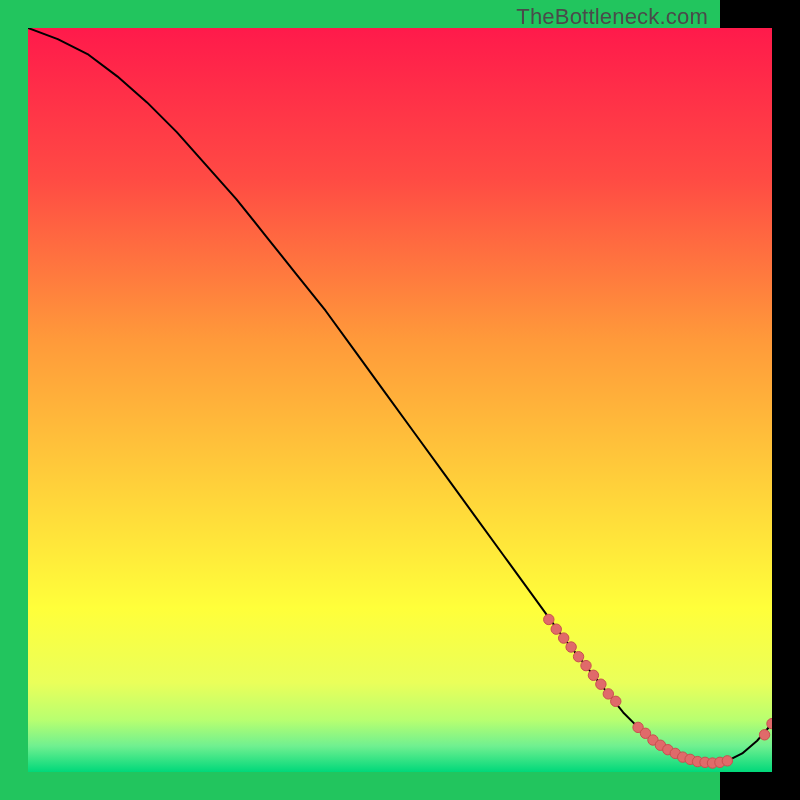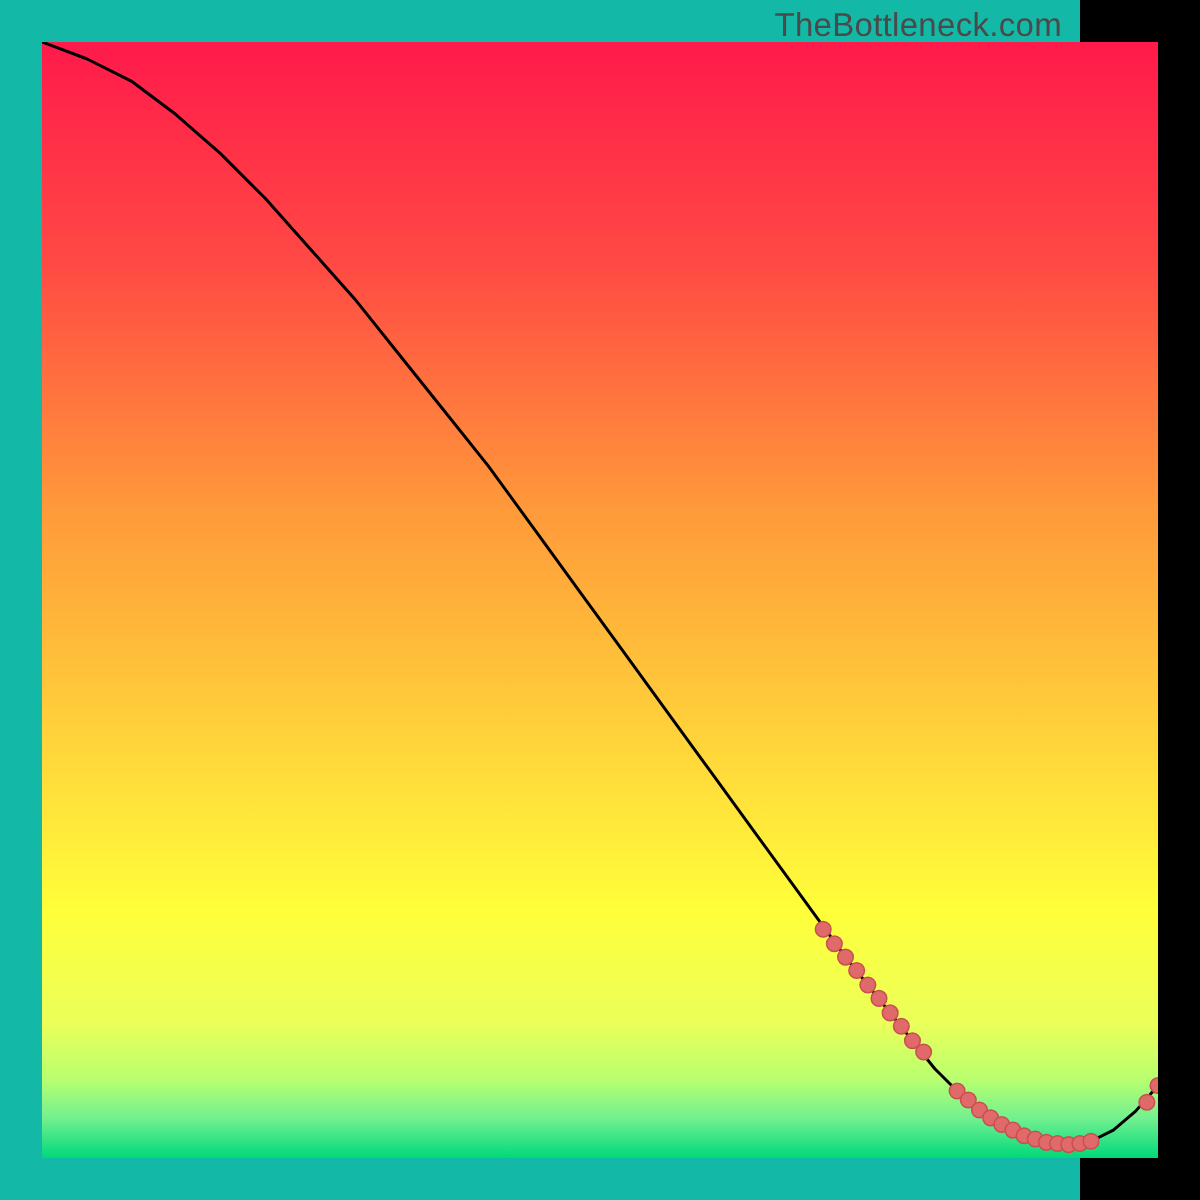--- a/index.html
+++ b/index.html
@@ -8,21 +8,21 @@
     background: #000;
     width: 800px;
     height: 800px;
     overflow: hidden;
     font-family: Arial, Helvetica, sans-serif;
   }
   .frame {
     position: relative;
     width: 720px;
     height: 800px;
-    background: #14b8a6;
+    background: #22c55e;
   }
   .watermark {
     position: absolute;
     top: 4px;
     right: 12px;
     color: #4a4a4a;
     font-size: 22px;
     font-weight: 400;
     letter-spacing: 0.2px;
     user-select: none;

